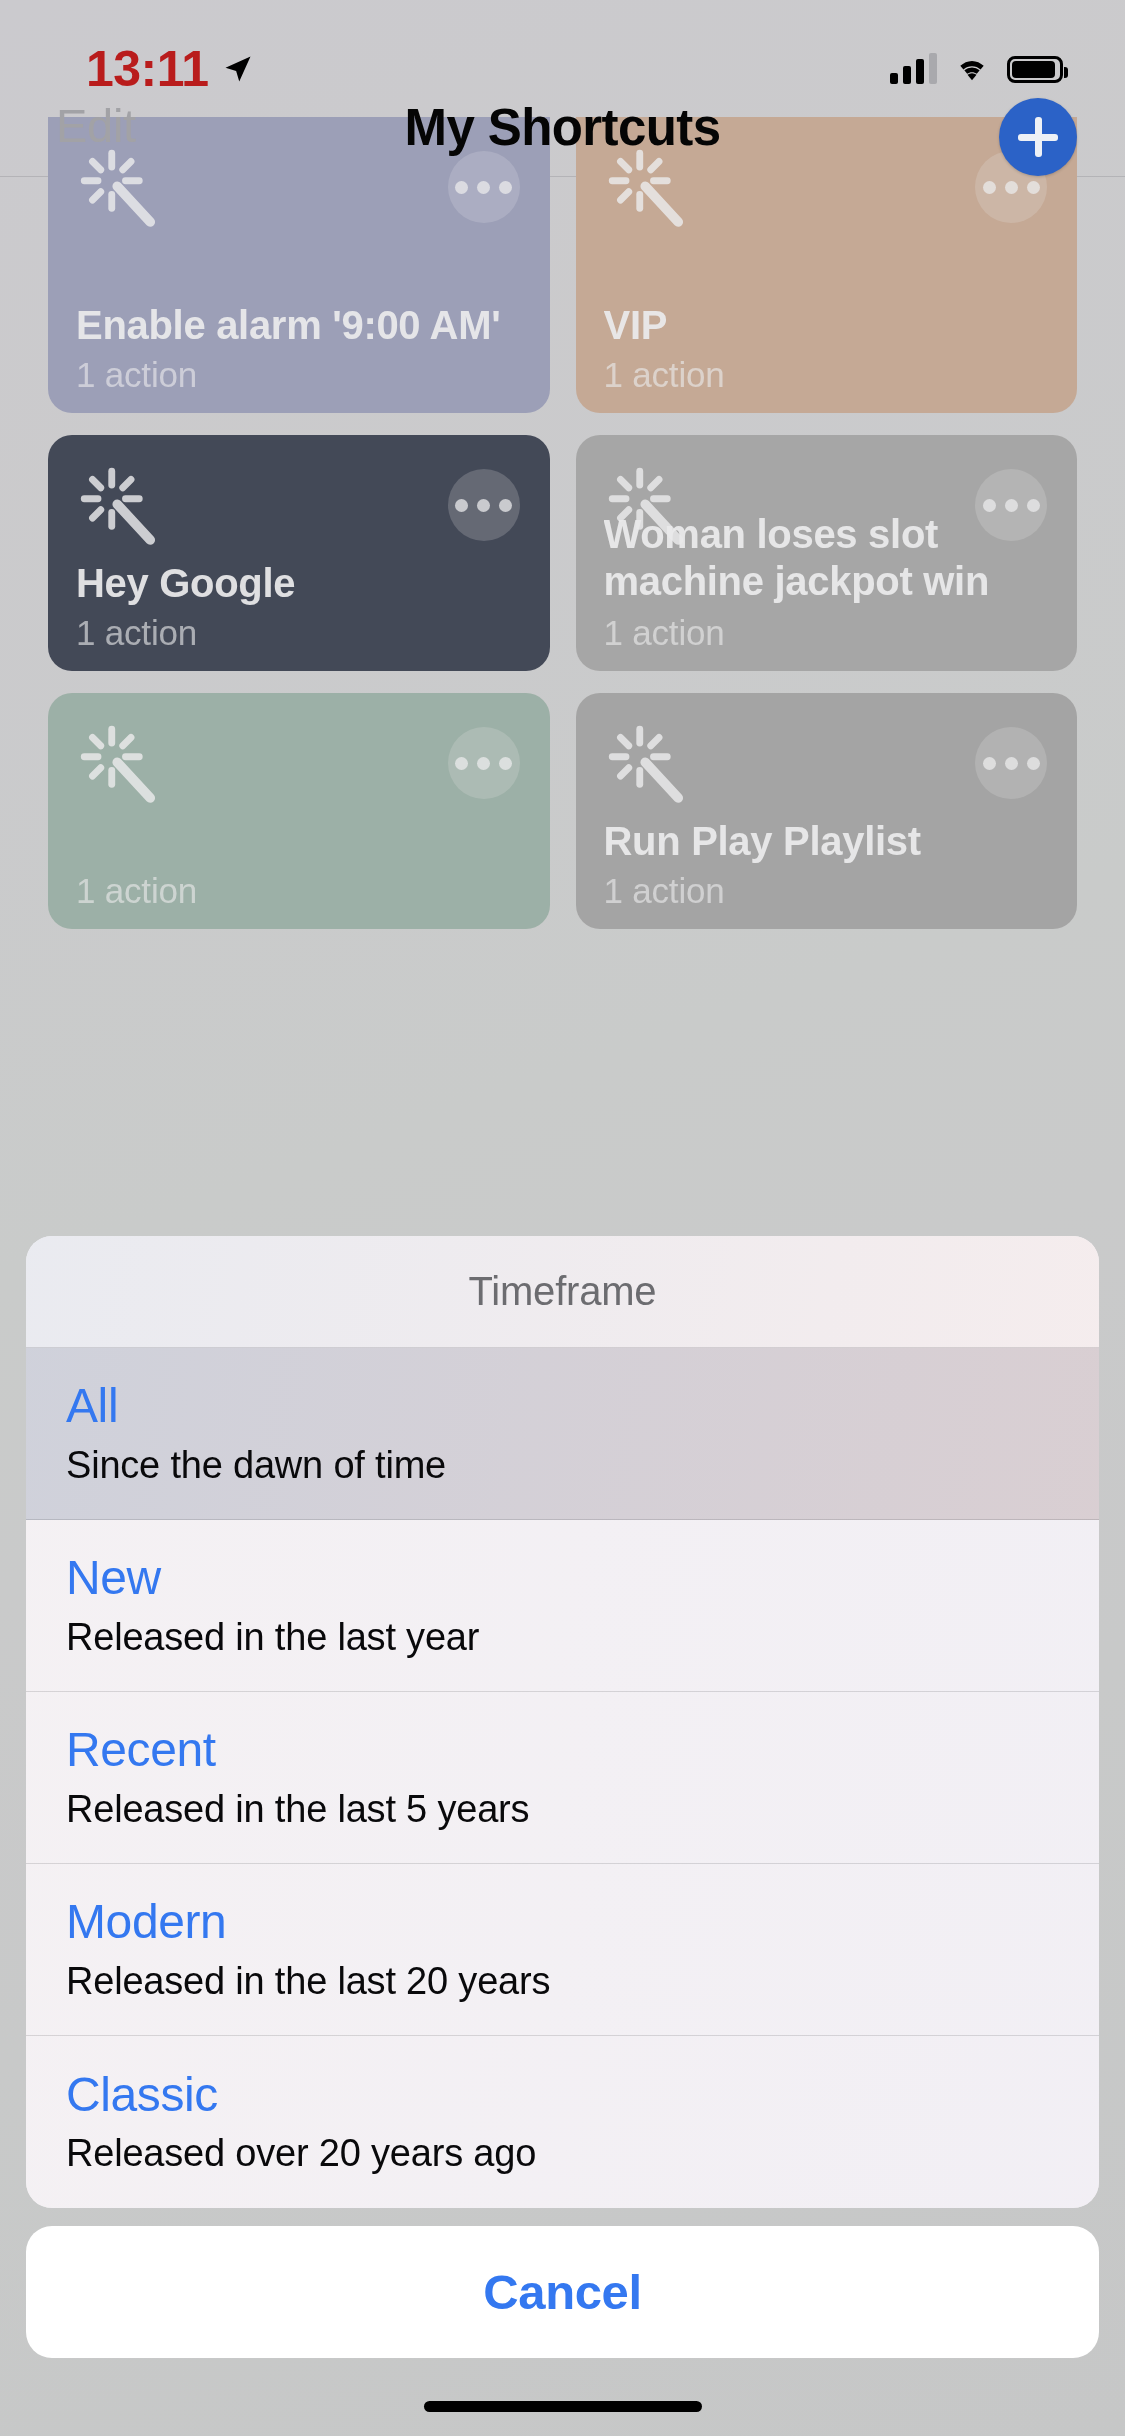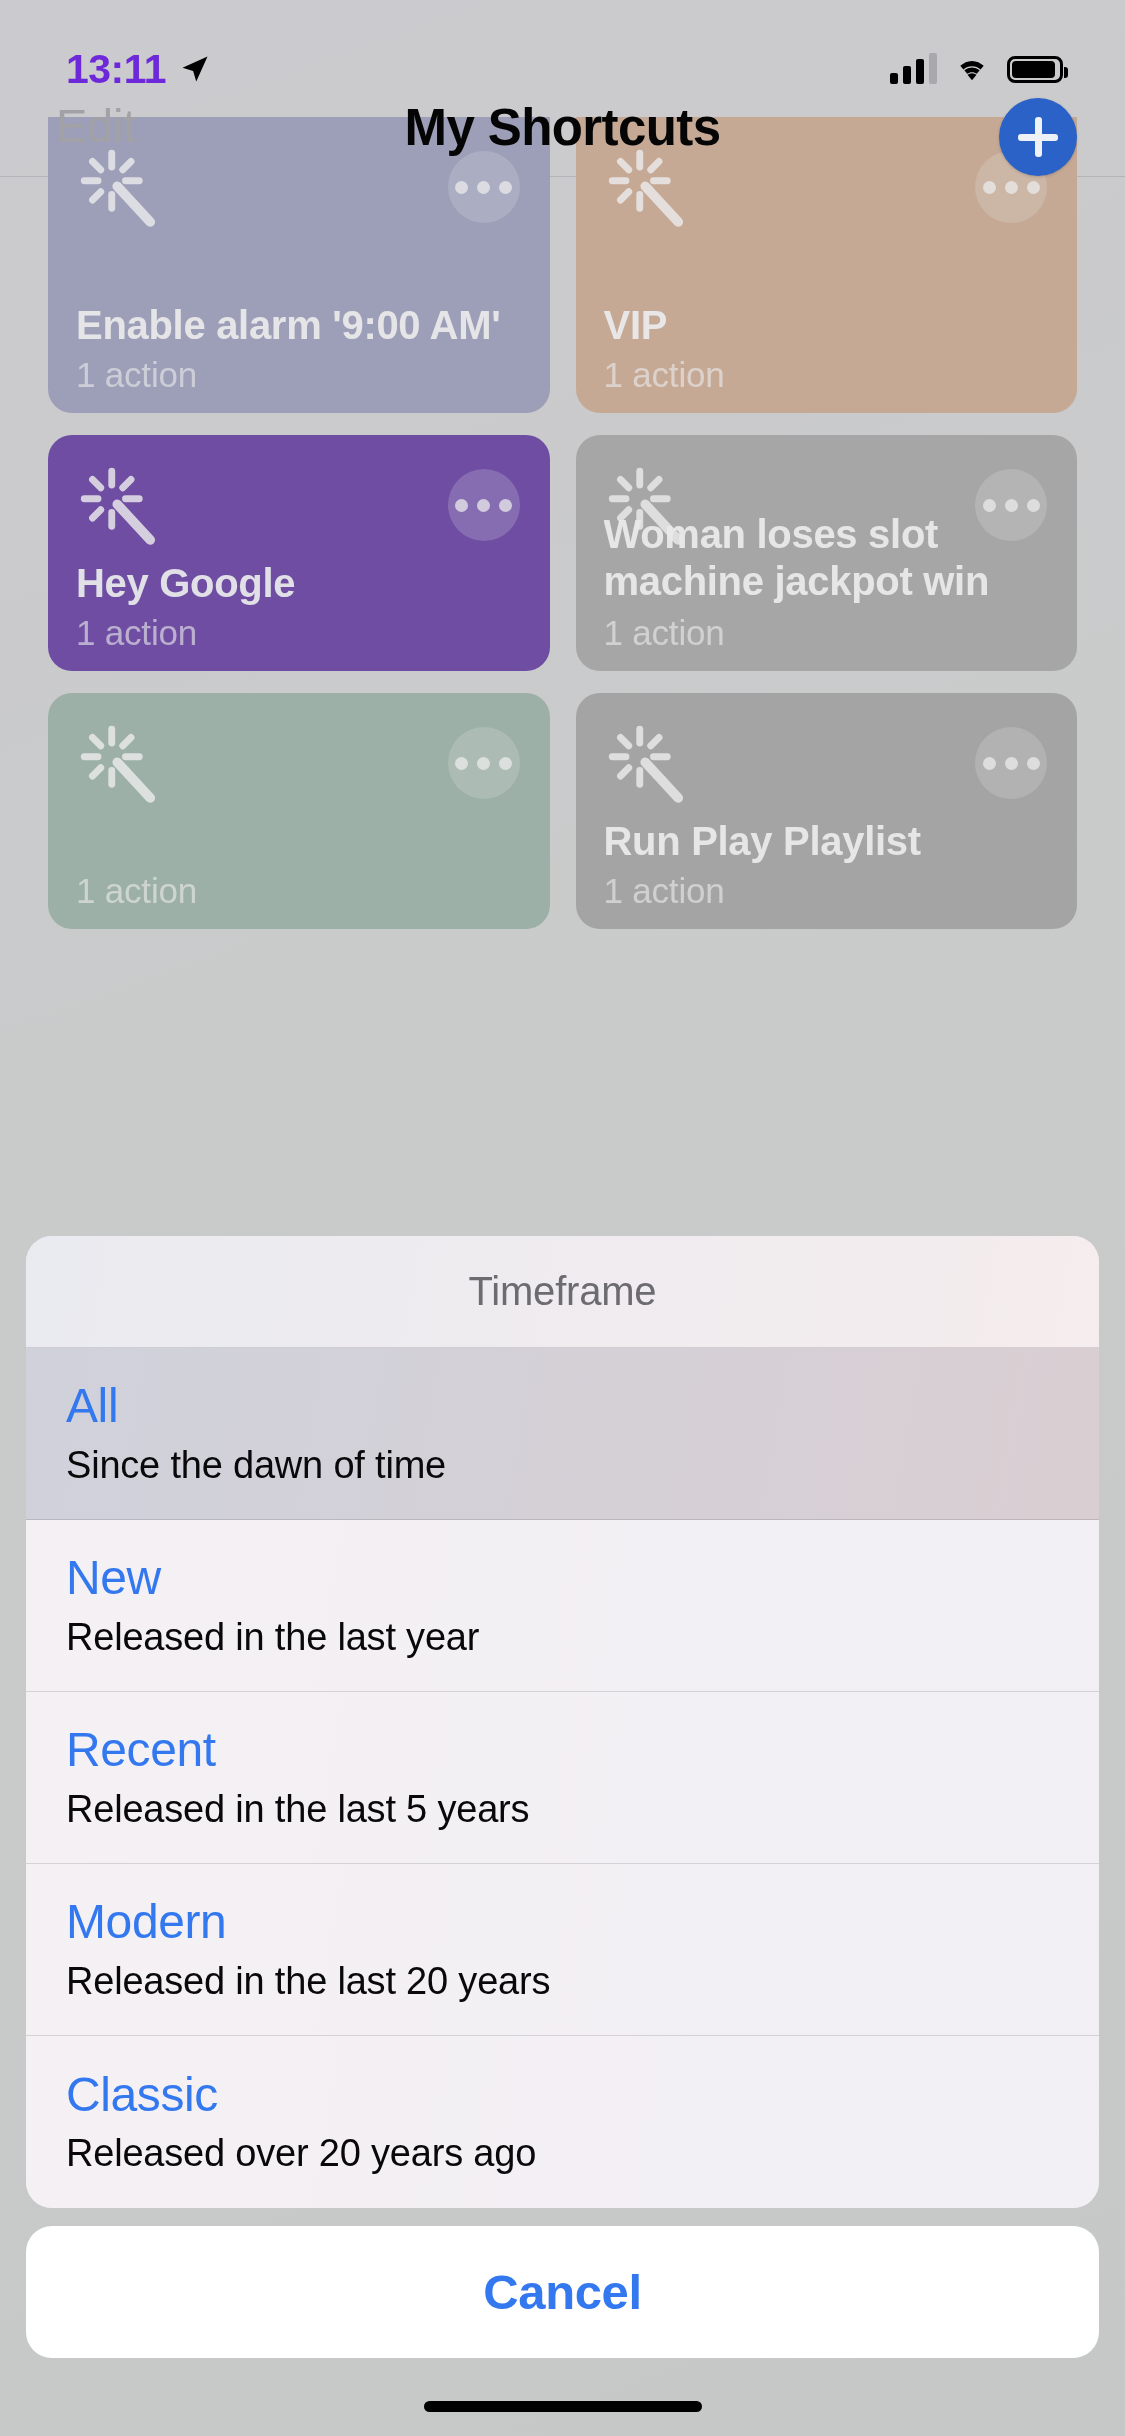--- a/index.html
+++ b/index.html
@@ -20,22 +20,23 @@
 
   
   #status-bar{
     position:absolute; top:0; left:0; width:1125px; height:132px;
     display:flex; align-items:center; justify-content:space-between;
     padding:0 62px 0 66px;
     z-index:6;
   }
   #status-left{ display:flex; align-items:center; gap:14px; }
   #status-time{
-    font-size:41px; font-weight:600; color:#6d28d9; letter-spacing:-0.5px;
+    font-size:50px; font-weight:600; color:#b91c1c; letter-spacing:-0.5px;
     margin-top:6px;
+    margin-left:20px;
   }
   .loc-arrow{ width:30px; height:30px; margin-top:6px; }
   #status-right{ display:flex; align-items:center; gap:16px; margin-top:6px;}
   .sig-bars{ display:flex; align-items:flex-end; gap:5px; height:30px;}
   .sig-bars i{ width:8px; background:#000; border-radius:2px; display:block;}
   .sig-bars i:nth-child(1){ height:11px;}
   .sig-bars i:nth-child(2){ height:18px;}
   .sig-bars i:nth-child(3){ height:25px; background:#000;}
   .sig-bars i:nth-child(4){ height:31px; background:#a9a9ad;}
   .wifi{ width:38px; height:30px;}
@@ -205,21 +206,21 @@
   <line x1="30" y1="30" x2="54" y2="56" stroke-width="7"></line>
 </svg></span>
       <span class="card-more">
         <i></i>
         <i></i>
         <i></i>
       </span>
       <div class="card-title">VIP</div>
       <div class="card-sub">1 action</div>
     </div>
-    <div class="shortcut-card" style="background: #4c1d95;">
+    <div class="shortcut-card" style="background: #0f172a;">
       <span class="card-wand"><svg viewBox="0 0 64 64" fill="none" stroke="#ffffff" stroke-width="5" stroke-linecap="round">
   <line x1="26" y1="6" x2="26" y2="16"></line>
   <line x1="26" y1="36" x2="26" y2="46"></line>
   <line x1="6" y1="26" x2="16" y2="26"></line>
   <line x1="36" y1="26" x2="46" y2="26"></line>
   <line x1="12" y1="12" x2="18" y2="18"></line>
   <line x1="34" y1="34" x2="40" y2="40"></line>
   <line x1="40" y1="12" x2="34" y2="18"></line>
   <line x1="18" y1="34" x2="12" y2="40"></line>
   <line x1="30" y1="30" x2="54" y2="56" stroke-width="7"></line>

